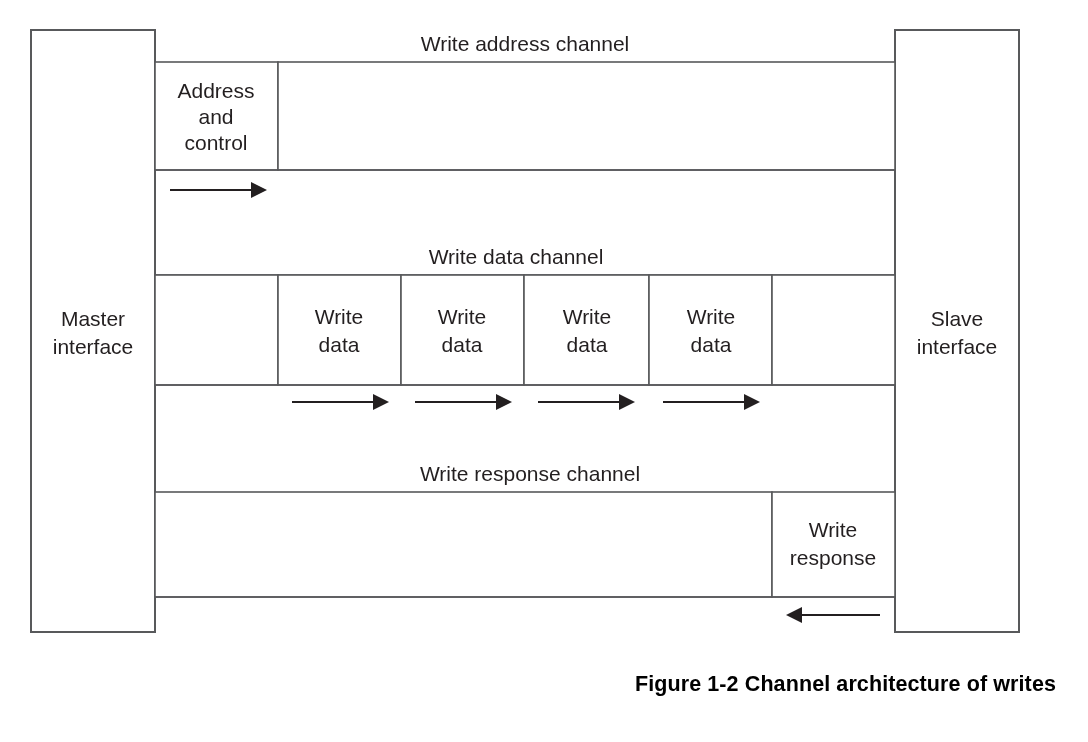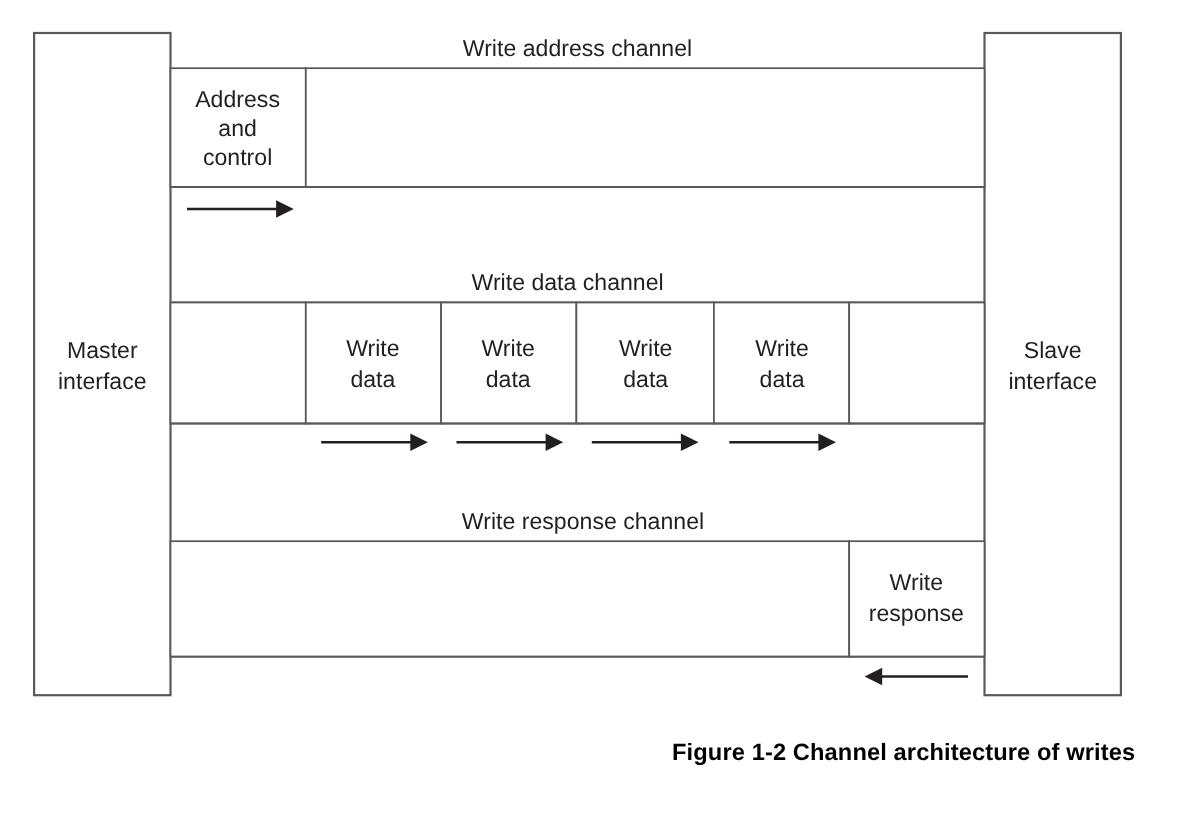--- a/index.html
+++ b/index.html
@@ -37,20 +37,21 @@
     position: absolute;
     left: 0;
     top: 672px;
     width: 1032px;
     text-align: right;
     font-family: "Liberation Sans", sans-serif;
     font-size: 21.5px;
     font-weight: bold;
     color: #000000;
     letter-spacing: 0.1px;
+    padding-left: 24px;
   }
 </style>
 </head>
 <body>
 
 <div id="stage">
 
   <svg id="diagram" viewBox="0 0 1088 742">
 
     <g>

